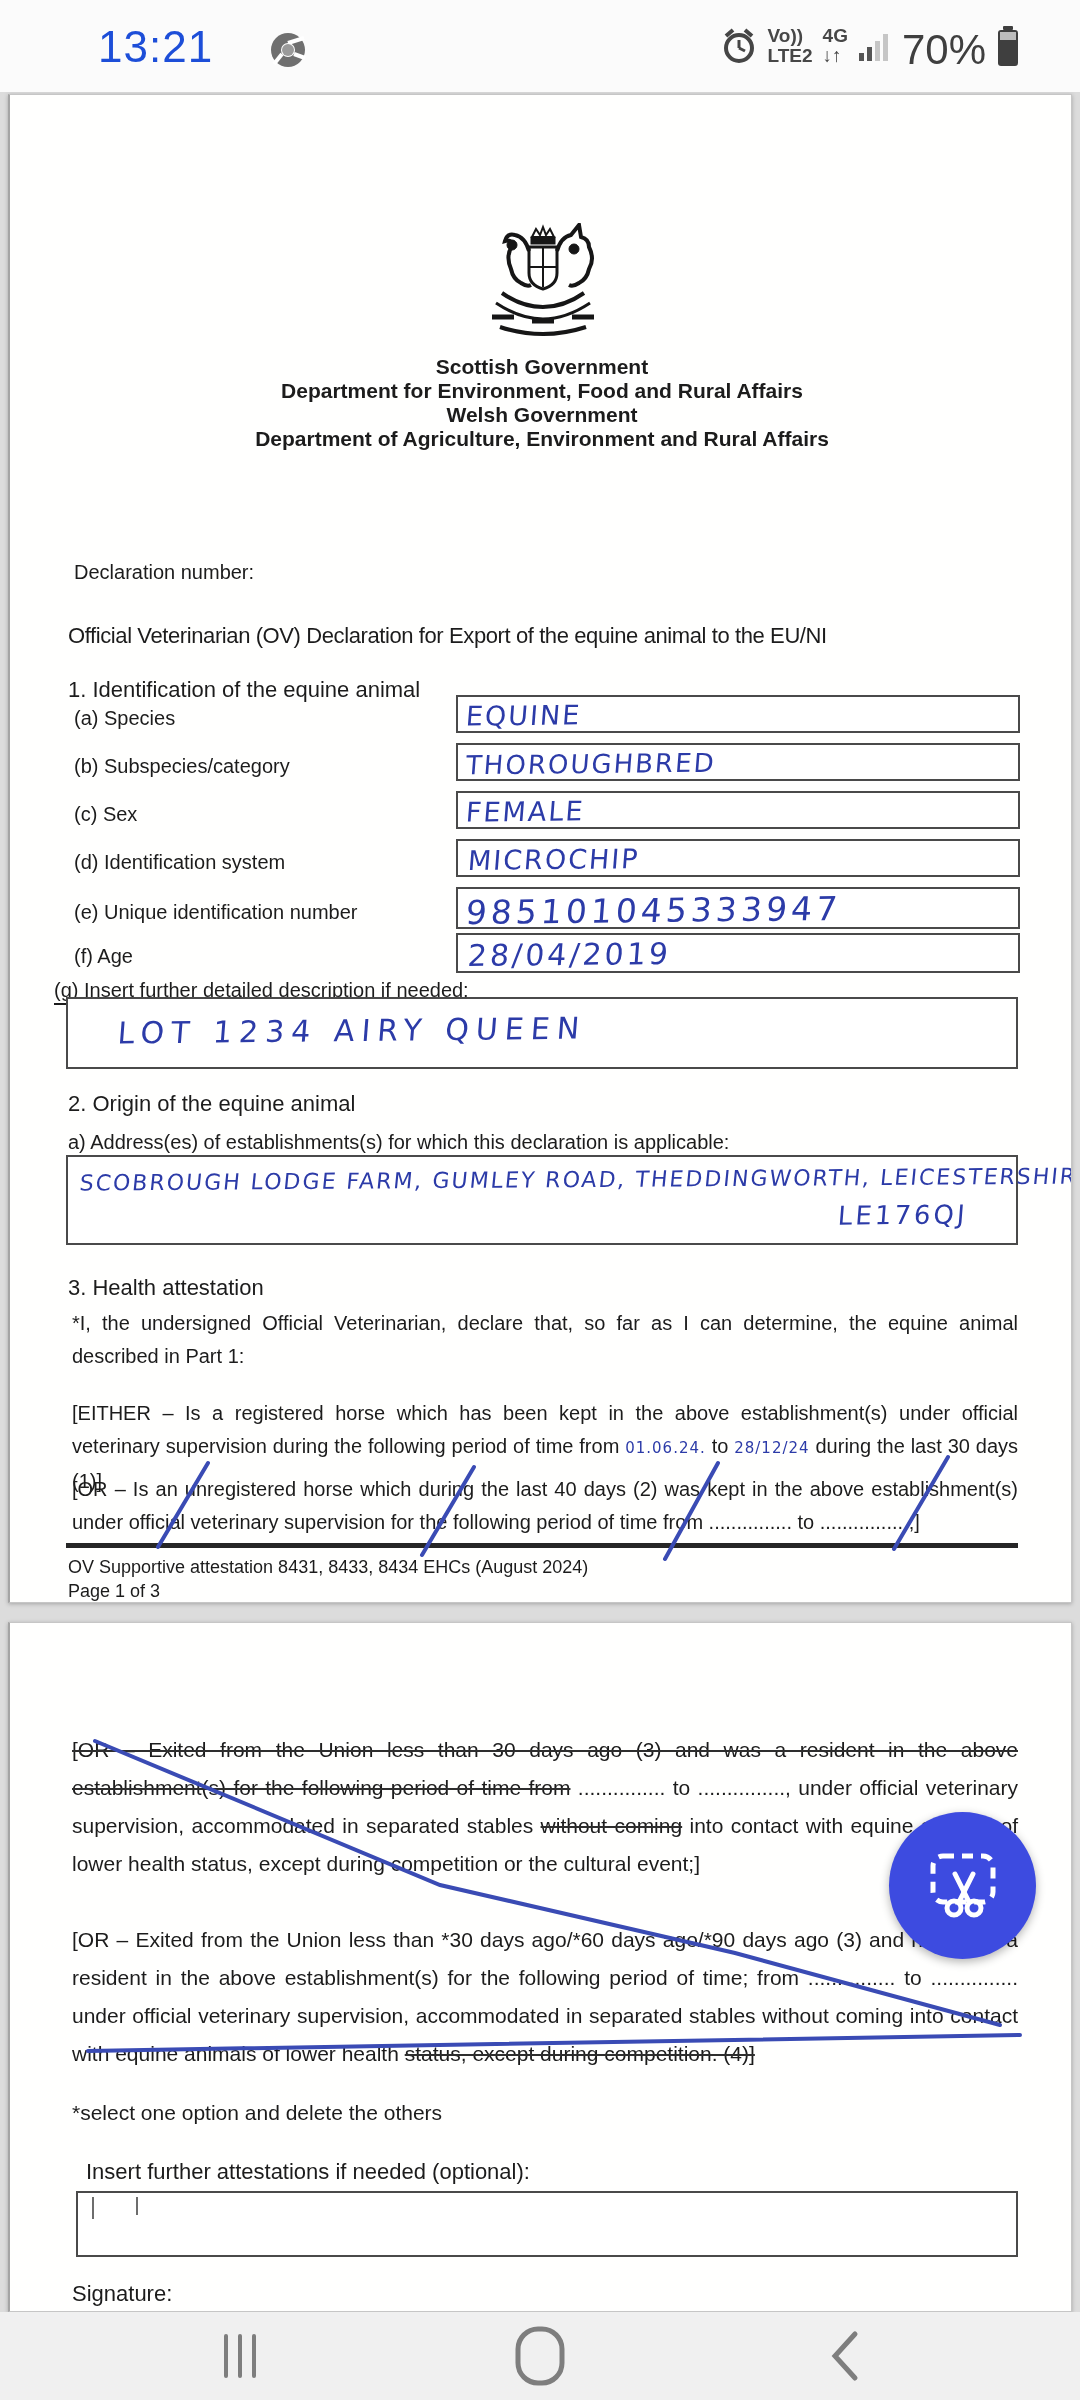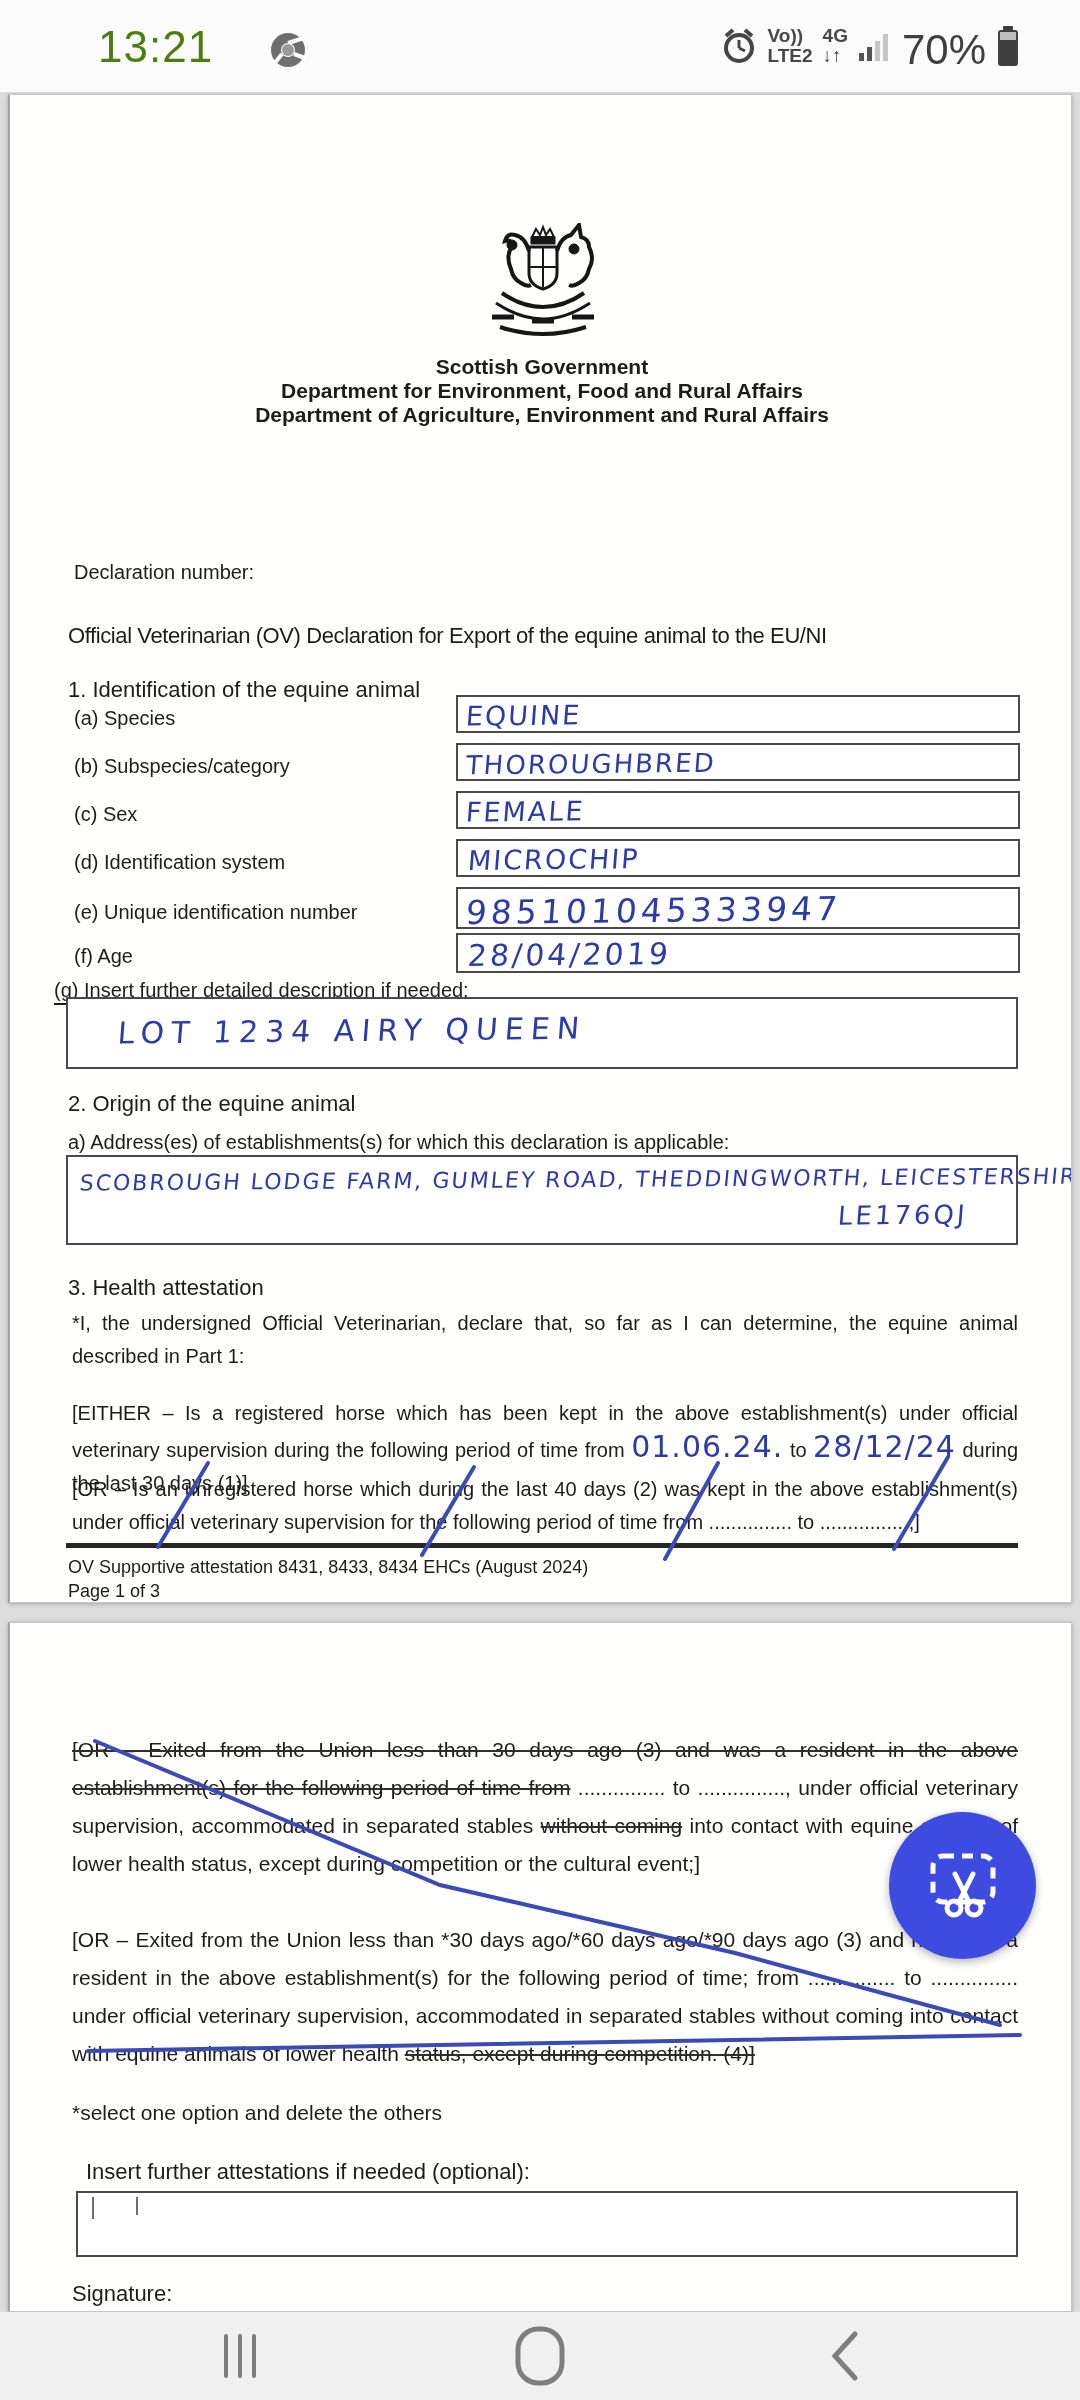--- a/index.html
+++ b/index.html
@@ -1,39 +1,39 @@
 <!DOCTYPE html>
 <html><head>
 <meta charset="utf-8">
 <style>
   html,body{margin:0;padding:0;background:#9e9e9e;}
   *{box-sizing:border-box;}
   #screen{position:relative;width:1080px;height:2400px;background:#dcdcdc;overflow:hidden;
           font-family:"Liberation Sans","DejaVu Sans",sans-serif;color:#1c1c1c;}
   
   #statusbar{position:absolute;top:0;left:0;width:1080px;height:92px;background:#fbfbfb;z-index:50;}
-  .sb-time{position:absolute;left:98px;top:22px;font-size:44px;color:#4d7c0f;letter-spacing:1px;}
+  .sb-time{position:absolute;left:98px;top:22px;font-size:44px;color:#1d4ed8;letter-spacing:1px;}
   .sb-right{position:absolute;right:60px;top:14px;height:64px;display:flex;align-items:center;gap:10px;color:#444;}
   .sb-stack{display:flex;flex-direction:column;line-height:20px;font-size:19px;font-weight:bold;color:#474747;text-align:left;}
   .sb-pct{font-size:42px;color:#3f3f3f;margin-top:8px;}
   
   .page{position:absolute;left:8px;width:1064px;background:#fffffe;border:1px solid #c6c6c6;
         border-left:2px solid #a4a4a4;box-shadow:0 1px 4px rgba(0,0,0,.25);overflow:hidden;}
   #page1{top:94px;height:1509px;}
   #page2{top:1622px;height:690px;}
   .abs{position:absolute;}
   .b{font-weight:normal;}
   .body-txt{font-size:20px;line-height:33px;text-align:justify;}
   .p2-txt{font-size:21px;line-height:38px;text-align:justify;}
   .strike{text-decoration:line-through;text-decoration-color:#2e2e2e;text-decoration-thickness:2px;}
   .fieldrow-label{position:absolute;left:64px;font-size:20px;}
   .fieldbox{position:absolute;left:446px;width:564px;height:38px;border:2px solid #4a4a4a;background:#fff;}
   .hw{color:#2c3ba8;display:inline-block;transform:skewX(-5deg) rotate(-0.6deg);
       font-family:"DejaVu Sans",sans-serif;letter-spacing:2px;white-space:nowrap;}
-  .hw-inline{color:#2c3ba8;font-family:"DejaVu Sans",sans-serif;font-size:30px;letter-spacing:1px;}
+  .hw-inline{color:#2c3ba8;font-family:"DejaVu Sans",sans-serif;font-size:15px;letter-spacing:1px;}
   .bigbox{position:absolute;border:2px solid #4a4a4a;background:#fff;}
   .rule-thick{position:absolute;height:5px;background:#262626;}
   .footer-txt{font-size:18px;line-height:25px;}
   .tick{position:absolute;width:2px;background:#6d6d6d;}
   
   #fab{position:absolute;left:889px;top:1812px;width:147px;height:147px;border-radius:50%;
        background:#3d4be0;z-index:40;box-shadow:0 3px 10px rgba(0,0,0,.3);display:flex;align-items:center;justify-content:center;}
   
   #navbar{position:absolute;left:0;top:2312px;width:1080px;height:88px;background:#f0f0f0;z-index:50;}
   .nav-btn{position:absolute;top:0;width:160px;height:88px;display:flex;align-items:center;justify-content:center;}
@@ -114,20 +114,21 @@
           <path d="M14 80 q24 16 47 16 q23 0 47 -16" fill="none" stroke-width="3"></path>
           <path d="M10 94 h22 M50 98 h22 M90 94 h22" stroke-width="5"></path>
           <path d="M18 104 q43 14 86 0" fill="none" stroke-width="4"></path>
         </g>
       </svg>
     </div>
 
     <div class="abs" style="left:0;top:260px;width:1064px;text-align:center;font-size:21px;font-weight:bold;line-height:24px;">
       <div>Scottish Government</div>
       <div>Department for Environment, Food and Rural Affairs</div>
+      <div>Welsh Government</div>
       <div>Department of Agriculture, Environment and Rural Affairs</div>
     </div>
 
     <div class="abs" style="left:64px;top:466px;font-size:20px;text-align:right;">Declaration number:</div>
 
     <div class="abs b" style="left:58px;top:528px;width:980px;font-size:22px;letter-spacing:-0.4px;white-space:nowrap;">Official Veterinarian (OV) Declaration for Export of the equine animal to the EU/NI</div>
 
     <div class="abs b" style="left:58px;top:582px;font-size:22px;">1. Identification of the equine animal</div>
 
     <div>

